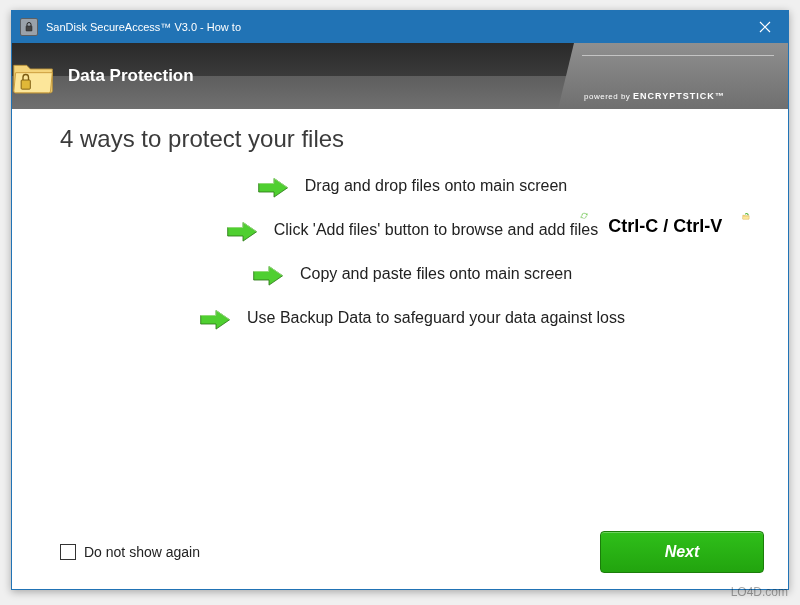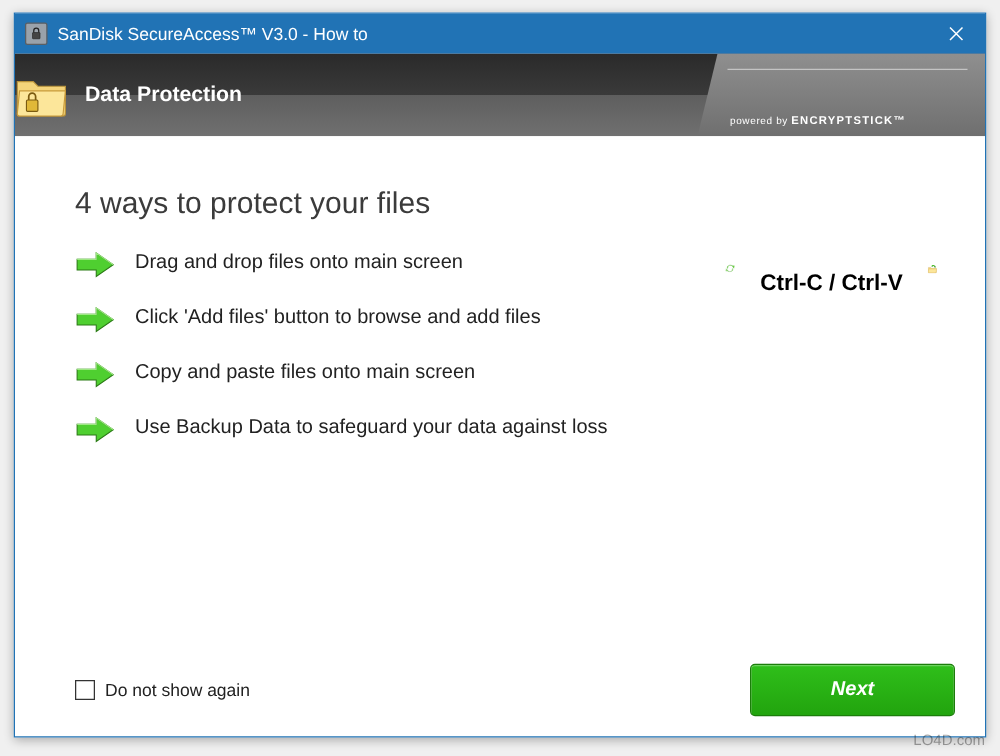--- a/index.html
+++ b/index.html
@@ -38,21 +38,21 @@
       background: #9aa2aa;
       border: 1px solid #5b5f63;
       border-radius: 2px;
       margin-right: 8px;
       display: inline-flex;
       align-items: center;
       justify-content: center;
     }
     .titlebar-icon svg { width: 12px; height: 12px; }
     .titlebar-text {
-      font-size: 14px;
+      font-size: 11px;
       flex: 1;
     }
     .titlebar-close {
       width: 46px;
       height: 32px;
       display: flex;
       align-items: center;
       justify-content: center;
       cursor: pointer;
     }
@@ -109,34 +109,35 @@
       letter-spacing: 0.5px;
       margin-top: 32px;
     }
     .brand-line2 b {
       font-size: 9px;
       letter-spacing: 1px;
     }
 
     .content {
       flex: 1;
-      padding: 40px 24px 16px 48px;
+      padding: 16px 24px 16px 48px;
       position: relative;
       background: #fff;
     }
     .heading {
       font-size: 24px;
       color: #3b3b3b;
       font-weight: 400;
       margin-bottom: 22px;
     }
     .items {
       display: flex;
       flex-direction: column;
       gap: 18px;
+      align-items: center;
     }
     .item {
       display: flex;
       align-items: flex-start;
       gap: 14px;
     }
     .arrow-icon {
       flex-shrink: 0;
       width: 34px;
       height: 26px;

